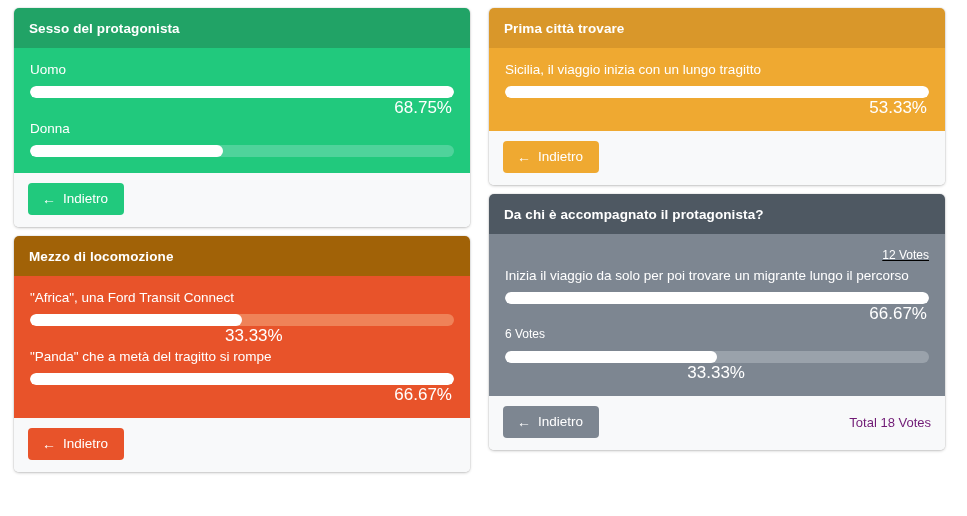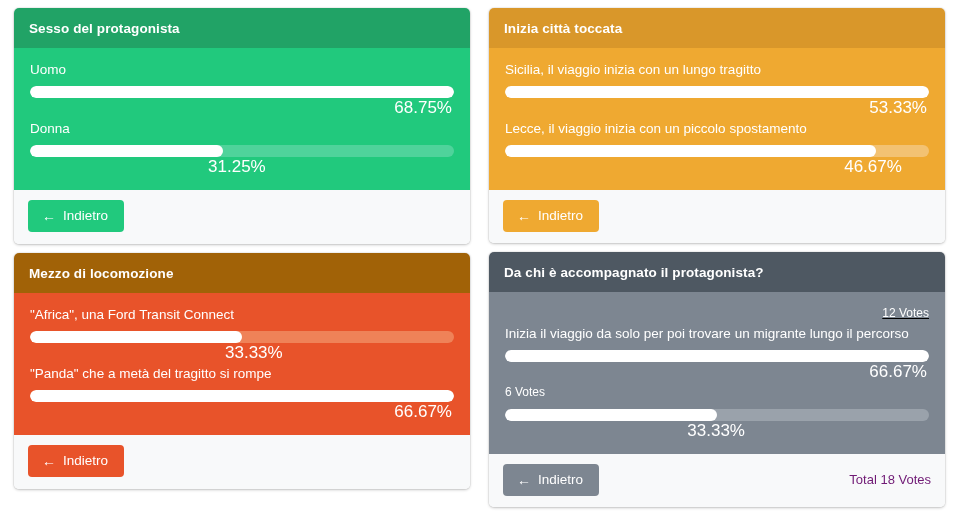--- a/index.html
+++ b/index.html
@@ -182,21 +182,20 @@
           <div class="bar-pct">68.75%</div>
         </div>
 
         <div class="option">
           <div class="option-head">
             <span class="option-label">Donna</span>
           </div>
           <div class="bar-track">
             <div class="bar-fill" style="width: 45.45%;"></div>
           </div>
-          <div class="bar-pct" style="text-align:left;padding-left:42%;">31.25%</div>
         </div>
 
       </div>
       <div class="card-footer">
         <button class="back-btn">
           <span class="back-arrow">←</span>
           <span>Indietro</span>
         </button>
       </div>
     </div>
@@ -232,42 +231,33 @@
           <span>Indietro</span>
         </button>
       </div>
     </div>
 
   </div>
 
   <div class="column">
 
     <div class="card theme-yellow">
-      <div class="card-header">Inizia città toccata</div>
+      <div class="card-header">Prima città trovare</div>
       <div class="card-body">
 
         <div class="option">
           <div class="option-head">
             <span class="option-label">Sicilia, il viaggio inizia con un lungo tragitto</span>
           </div>
           <div class="bar-track">
             <div class="bar-fill" style="width: 100%;"></div>
           </div>
           <div class="bar-pct">53.33%</div>
         </div>
 
-        <div class="option">
-          <div class="option-head">
-            <span class="option-label">Lecce, il viaggio inizia con un piccolo spostamento</span>
-          </div>
-          <div class="bar-track">
-            <div class="bar-fill" style="width: 87.5%;"></div>
-          </div>
-          <div class="bar-pct" style="text-align:left;padding-left:80%;">46.67%</div>
-        </div>
 
       </div>
       <div class="card-footer">
         <button class="back-btn">
           <span class="back-arrow">←</span>
           <span>Indietro</span>
         </button>
       </div>
     </div>
 

